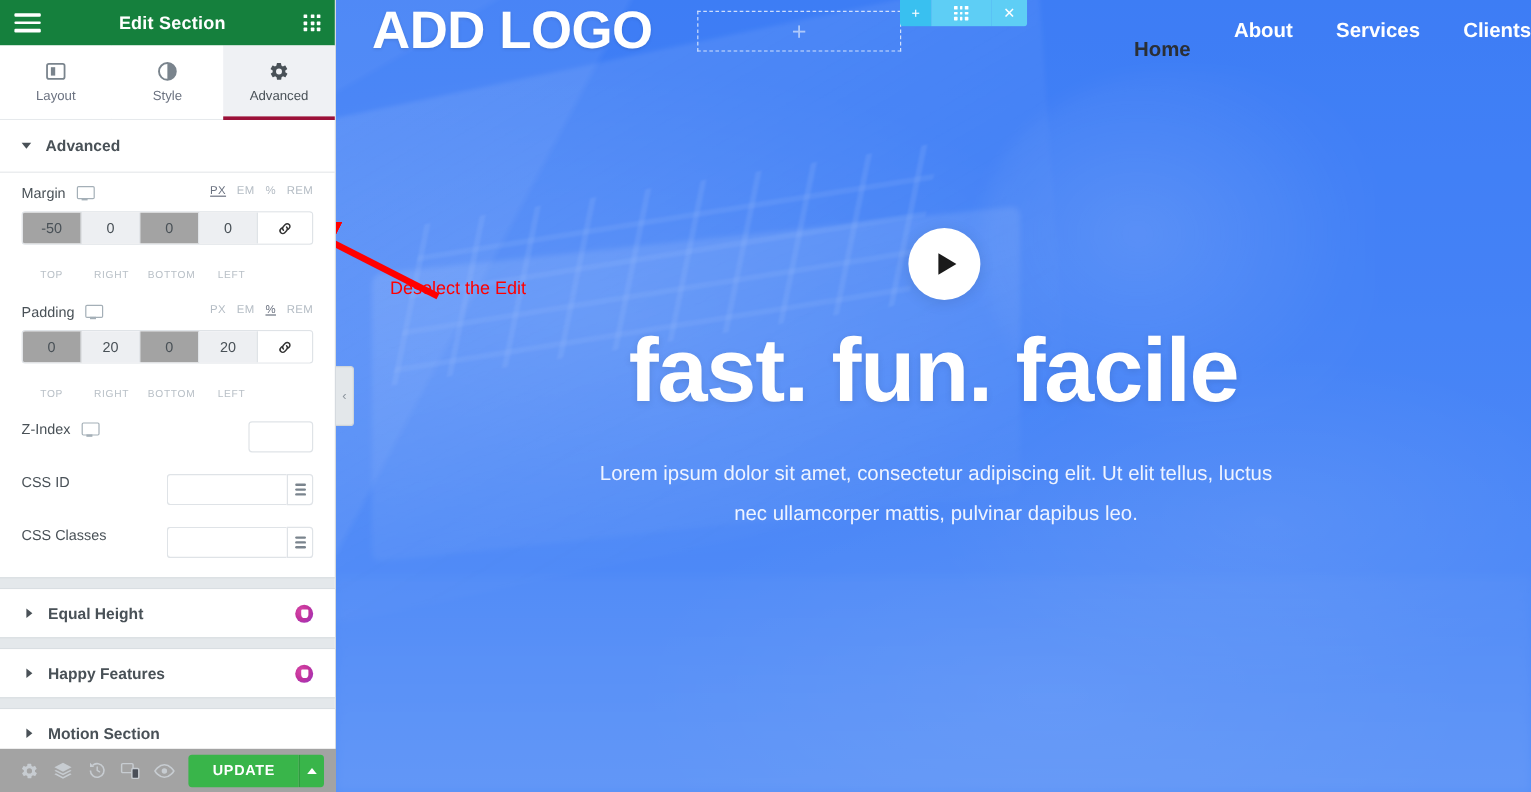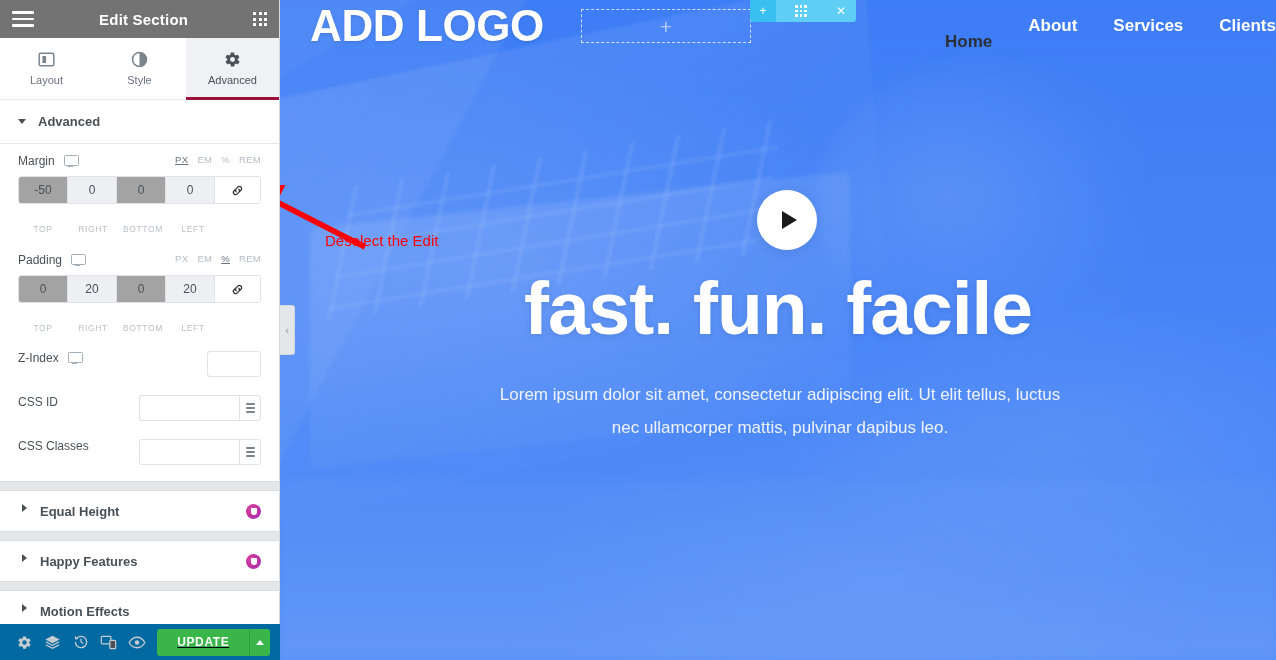--- a/index.html
+++ b/index.html
@@ -10,21 +10,21 @@
     position:relative;
   }
 
   
   #panel {
     position:absolute; left:0; top:0; width:280px; height:660px;
     background:#fff; z-index:20;
     border-right:1px solid #d5dadf;
   }
   .panel-header {
-    height:38px; background:#737373; display:flex; align-items:center;
+    height:38px; background:#15803d; display:flex; align-items:center;
     justify-content:space-between; padding:0 12px; color:#fff;
   }
   .hdr-title { font-size:15px; font-weight:bold; letter-spacing:.2px; }
   .ico-menu { width:22px; height:16px; display:flex; flex-direction:column; justify-content:space-between; cursor:pointer;}
   .ico-menu i { display:block; height:2.6px; background:#fff; border-radius:1px; }
   .ico-grid { display:grid; grid-template-columns:repeat(3,3px); grid-template-rows:repeat(3,3px); gap:2.4px; cursor:pointer;}
   .ico-grid i { width:3px; height:3px; background:#fff; border-radius:.5px; display:block;}
 
   .tabs { display:flex; height:62px; border-bottom:1px solid #e6e9ec; background:#fff;}
   .tab {
@@ -83,34 +83,34 @@
     display:flex; align-items:center; justify-content:center; cursor:pointer;
   }
   .stack { display:flex; flex-direction:column; gap:2px; }
   .stack i { display:block; width:9px; height:2px; background:#7a848d; border-radius:1px;}
 
   .gap { height:10px; background:#e4e8eb; border-top:1px solid #d9dee2; border-bottom:1px solid #d9dee2;}
   .acc-item {
     height:40px; display:flex; align-items:center; justify-content:space-between;
     padding:0 18px 0 22px; background:#fff; cursor:pointer;
   }
-  .acc-left { display:flex; gap:13px; font-size:13px; font-weight:bold; color:#495157;}
+  .acc-left { display:flex; align-items:center; gap:13px; font-size:13px; font-weight:bold; color:#495157;}
   .ha-logo {
     width:15px; height:15px; border-radius:50%;
     background:radial-gradient(circle at 35% 35%, #d946a8 0%, #c2339b 45%, #9333c8 100%);
     position:relative; display:inline-block;
   }
   .ha-logo:after{
     content:""; position:absolute; left:4.5px; top:4px; width:6px; height:7px;
     background:#fff; border-radius:1px 1px 3px 3px;
   }
 
   .footer-bar {
     position:absolute; left:0; bottom:0; width:280px; height:36px;
-    background:#0369a1; display:flex; align-items:center; padding:0 10px; gap:0;text-decoration:underline;
+    background:#a3a3a3; display:flex; align-items:center; padding:0 10px; gap:0;
   }
   .fb-ico { width:33px; height:36px; display:flex; align-items:center; justify-content:center; cursor:pointer;}
   .update-btn {
     margin-left:6px; height:27px; background:#39b54a; color:#fff; font-size:12px;
     font-weight:bold; letter-spacing:.6px; display:flex; align-items:center;
     padding:0 20px; border-radius:3px 0 0 3px; cursor:pointer;
   }
   .update-caret {
     height:27px; width:24px; background:#39b54a; border-left:1px solid #2f9c3f;
     border-radius:0 3px 3px 0; display:flex; align-items:center; justify-content:center; cursor:pointer;
@@ -462,21 +462,21 @@
       <span class="caret-right"></span>
       <span>Happy Features</span>
     </span>
     <span class="ha-logo"></span>
   </div>
 
   <div class="gap"></div>
   <div class="acc-item">
     <span class="acc-left">
       <span class="caret-right"></span>
-      <span>Motion Effects</span>
+      <span>Motion Section</span>
     </span>
   </div>
 
   <div class="gap"></div>
   <div class="acc-item">
     <span class="acc-left">
       <span class="caret-right"></span>
       <span>Responsive</span>
     </span>
   </div>

